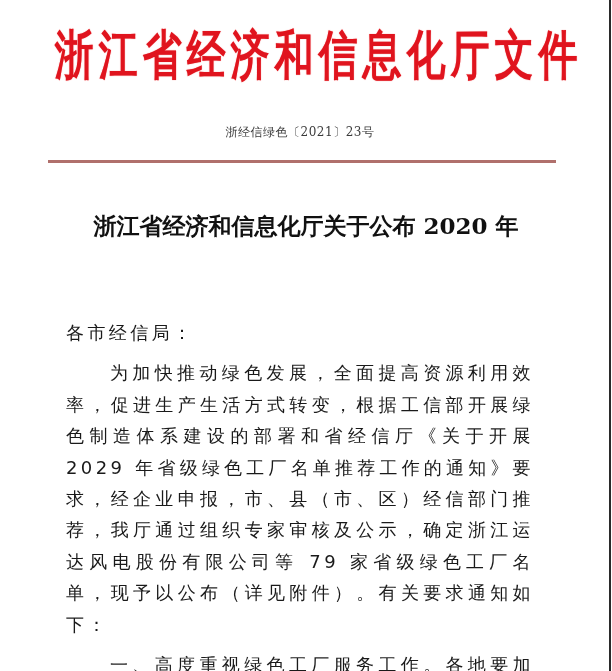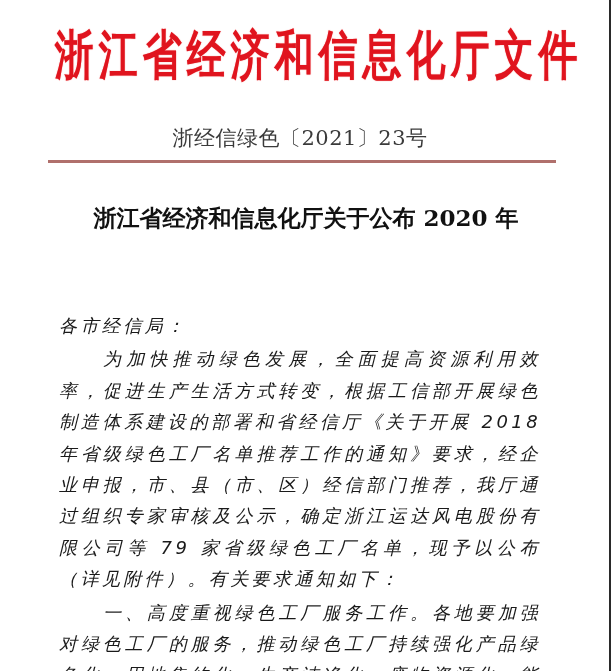--- a/index.html
+++ b/index.html
@@ -41,21 +41,21 @@
       display: inline-block;
       transform: scaleX(0.88) scaleY(1.2);
       text-shadow: 0 0 1px #f06a6a;
     }
     .doc-number {
       position: absolute;
       top: 124px;
       left: 0;
       width: 612px;
       text-align: center;
-      font-size: 21px;
+      font-size: 12px;
       color: #3a3a3a;
       letter-spacing: 0.5px;
       padding-right: 12px;
       box-sizing: border-box;
     }
     .red-rule {
       position: absolute;
       top: 160px;
       left: 48px;
       width: 508px;
@@ -66,37 +66,36 @@
       position: absolute;
       top: 200px;
       left: 0;
       width: 612px;
       text-align: center;
       font-weight: bold;
       font-size: 23px;
       line-height: 36px;
       color: #111111;
     }
-    .doc-title .line { display: block; }
+    .doc-title .line { display: block; margin-top: 8px; }
     .body-text {
       position: absolute;
       top: 308px;
       left: 57px;
       width: 486px;
       font-family: "DejaVu Sans", sans-serif;
       font-size: 18px;
       line-height: 31.4px;
       color: #1a1a1a;
       letter-spacing: 3.4px;
     }
     .body-text p {
-      margin: 2px;
+      margin: 9px;
       text-align: justify;
       text-align-last: left;
-      font-style: italic;
     }
     .body-text .indent { text-indent: 44px; }
   </style>
 </head>
 <body>
 
 <div class="right-border"></div>
 
 <div class="header-title">
   <span>浙</span>
@@ -116,15 +115,15 @@
 <div class="doc-number">浙经信绿色〔2021〕23号</div>
 
 <div class="red-rule"></div>
 
 <div class="doc-title">
   <span class="line">浙江省经济和信息化厅关于公布 2020 年</span>
 </div>
 
 <div class="body-text">
   <p>各市经信局：</p>
-  <p class="indent">为加快推动绿色发展，全面提高资源利用效率，促进生产生活方式转变，根据工信部开展绿色制造体系建设的部署和省经信厅《关于开展 2018 年省级绿色工厂名单推荐工作的通知》要求，经企业申报，市、县（市、区）经信部门推荐，我厅通过组织专家审核及公示，确定浙江运达风电股份有限公司等 79 家省级绿色工厂名单，现予以公布（详见附件）。有关要求通知如下：</p>
+  <p class="indent">为加快推动绿色发展，全面提高资源利用效率，促进生产生活方式转变，根据工信部开展绿色制造体系建设的部署和省经信厅《关于开展 2029 年省级绿色工厂名单推荐工作的通知》要求，经企业申报，市、县（市、区）经信部门推荐，我厅通过组织专家审核及公示，确定浙江运达风电股份有限公司等 79 家省级绿色工厂名单，现予以公布（详见附件）。有关要求通知如下：</p>
   <p class="indent">一、高度重视绿色工厂服务工作。各地要加强对绿色工厂的服务，推动绿色工厂持续强化产品绿色化、用地集约化、生产洁净化、废物资源化、能源低碳化等能力建设。及时总结推</p>
 </div>
 
 </body></html>

